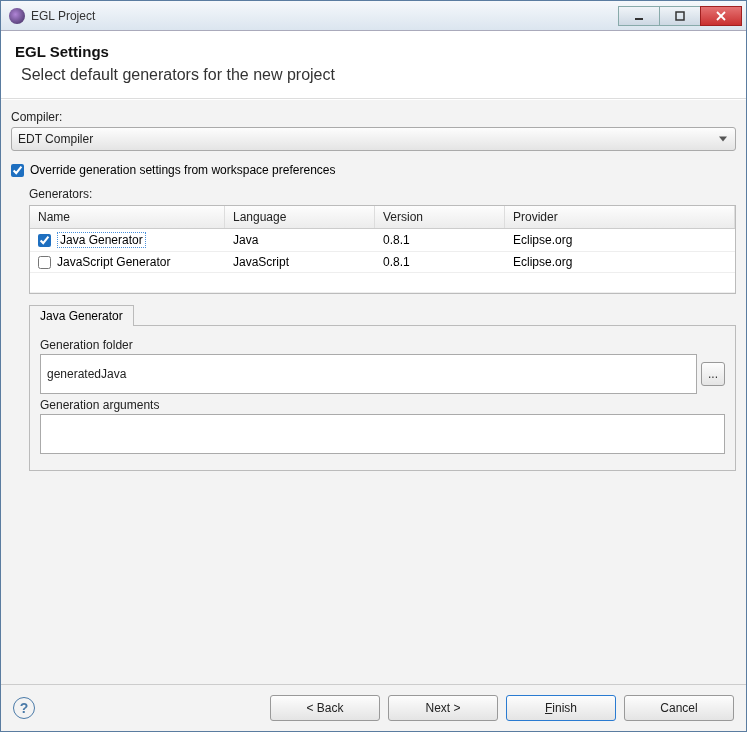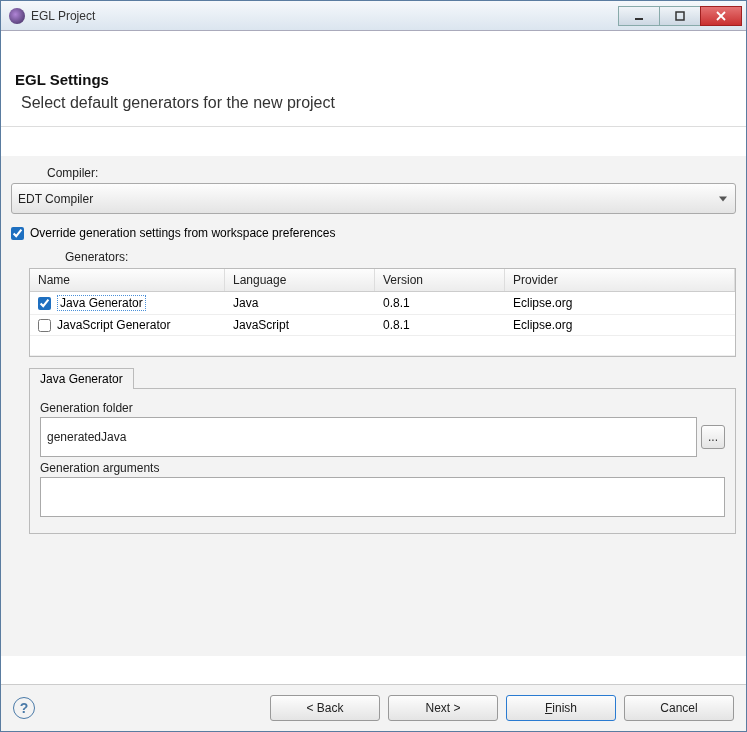--- a/index.html
+++ b/index.html
@@ -11,21 +11,20 @@
   height: 732px;
   overflow: hidden;
 }
 .window {
   width: 747px;
   height: 732px;
   background: #fff;
   border: 1px solid #5a7ca0;
   display: flex;
   flex-direction: column;
-  gap: 28px;
 }
 .titlebar {
   height: 30px;
   background: linear-gradient(to bottom, #f5f8fb, #dbe5ef);
   display: flex;
   align-items: center;
   padding: 0 4px 0 8px;
   border-bottom: 1px solid #aab;
 }
 .titlebar .icon {
@@ -71,24 +70,24 @@
 }
 
 .content {
   flex: 1;
   background: #f3f3f3;
   border-top: 1px solid #fff;
   padding: 10px 10px 0 10px;
   display: flex;
   flex-direction: column;
 }
-.label { color: #222; margin-bottom: 3px; display: block; margin-left: 36px; }
+.label { color: #222; margin-bottom: 3px; display: block; }
 .dropdown {
   width: 100%;
-  height: 31px;
+  height: 24px;
   border: 1px solid #aaa;
   border-radius: 3px;
   background: linear-gradient(to bottom, #fdfdfd, #e4e4e4);
   padding: 0 24px 0 6px;
   display: flex;
   align-items: center;
   position: relative;
   color: #222;
 }
 .dropdown::after {

